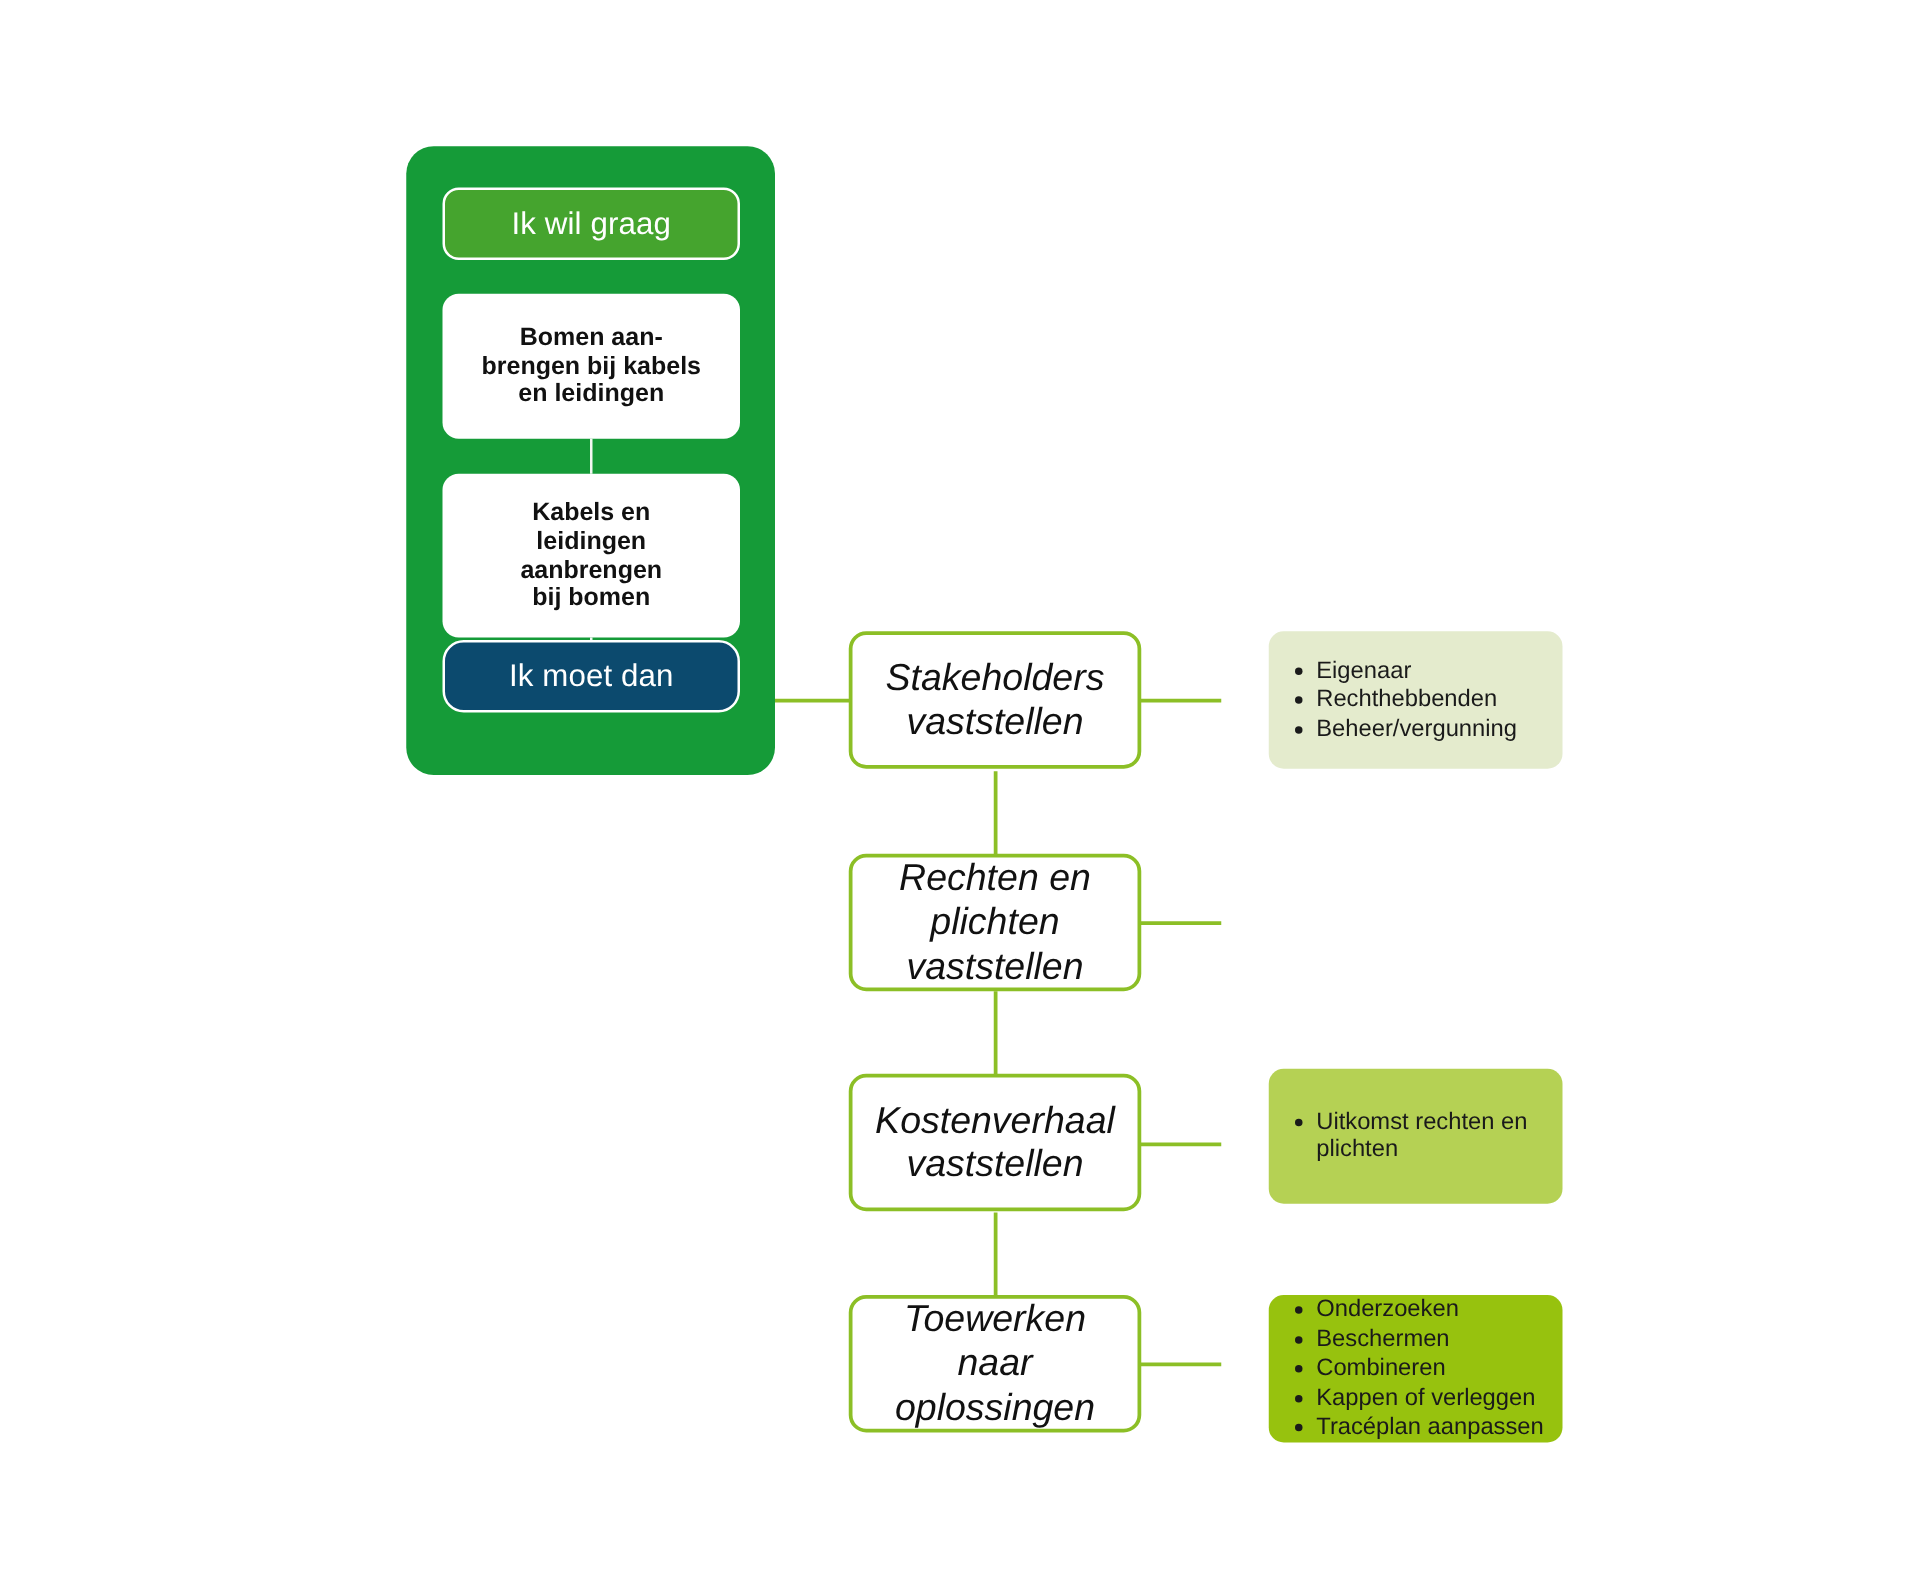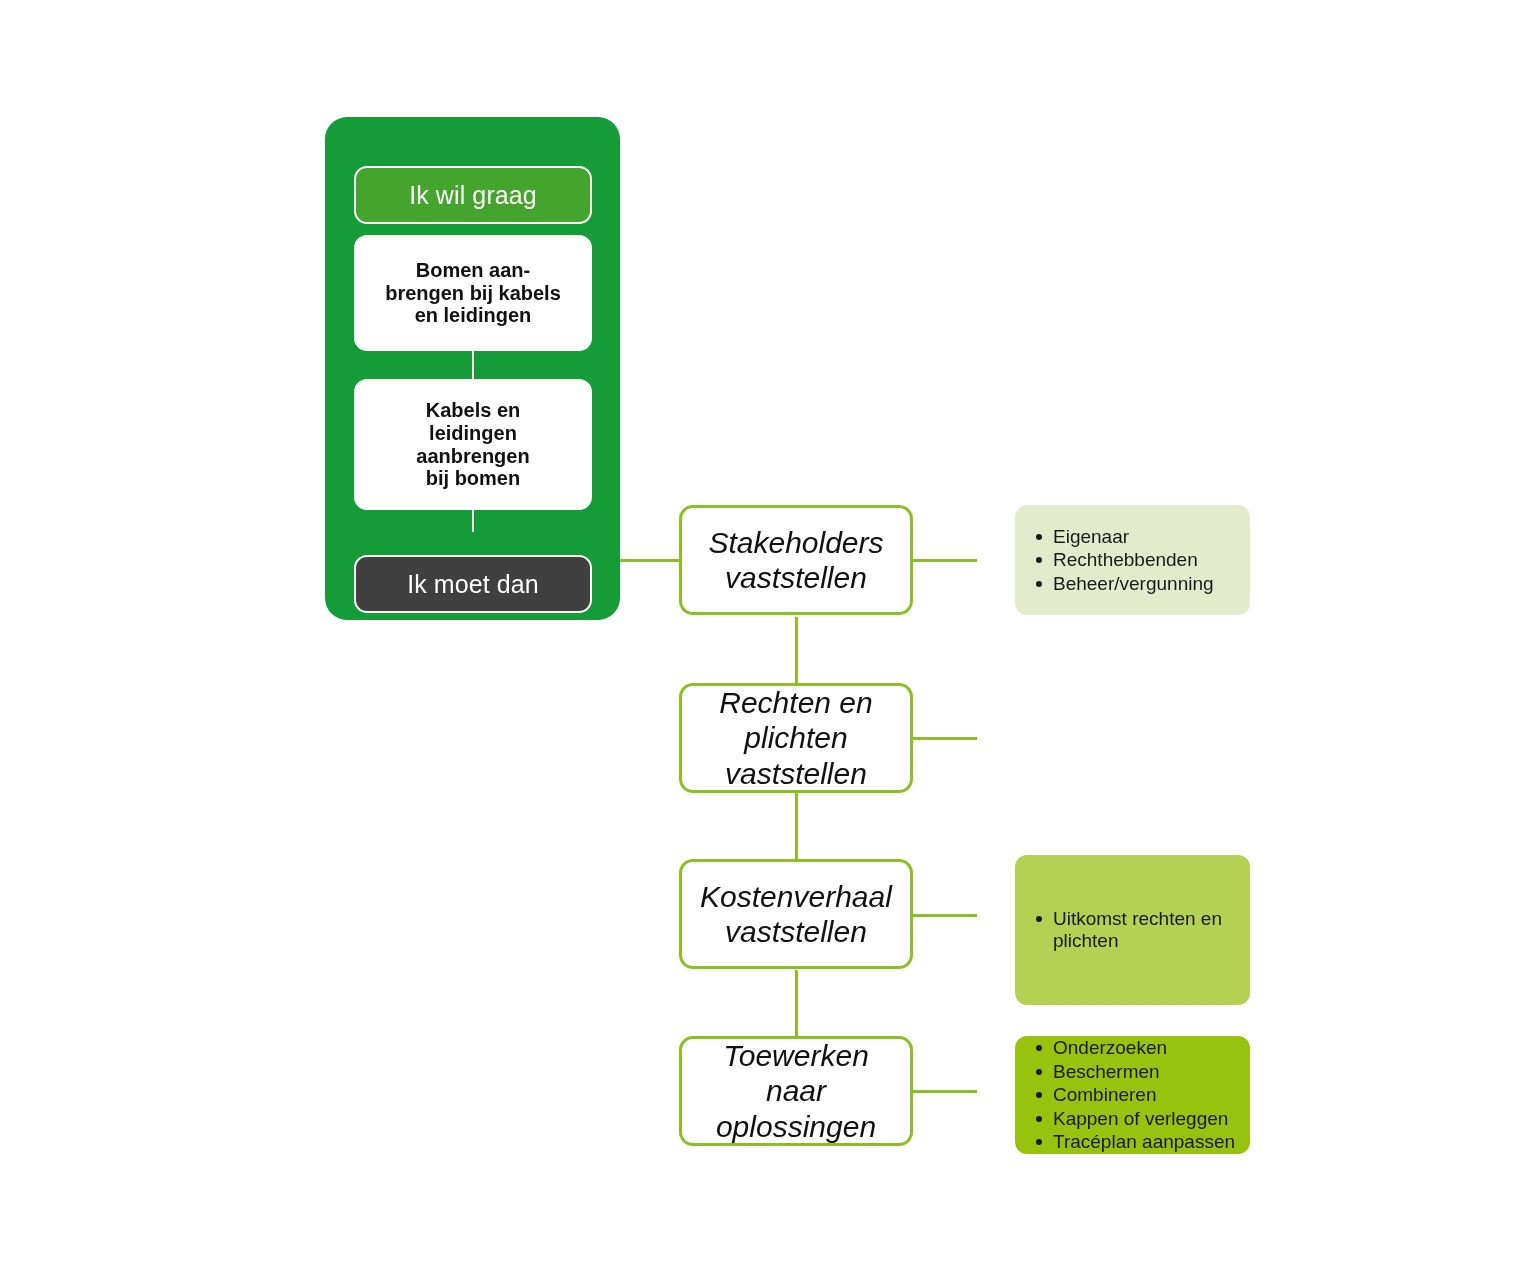--- a/index.html
+++ b/index.html
@@ -51,27 +51,27 @@
     border-radius: 13px;
     background: #45a42e;
     color: #ffffff;
     font-size: 25px;
     font-weight: 400;
     display: flex;
     align-items: center;
     justify-content: center;
     text-align: center;
     letter-spacing: 0.1px;
-    margin-top: 16px;
   }
   .pill-top { top: 33px; height: 58px; }
   .pill-bottom {
-    top: 422px;
+    top: 395px;
     height: 58px;
-    background: #404040;
+    background: #0c4a6e;
+    border-radius: 17px;
   }
 
   .white-card {
     position: absolute;
     left: 29px;
     width: 238px;
     box-sizing: border-box;
     background: #ffffff;
     border-radius: 13px;
     color: #111111;
@@ -201,21 +201,21 @@
 
   <div class="detail-box" style="top:505px; height:110px; background:#e4ebcd;">
     <ul>
       <li>Eigenaar</li>
       <li>Rechthebbenden</li>
       <li>Beheer/vergunning</li>
     </ul>
   </div>
 
 
-  <div class="detail-box" style="top:855px; height:150px; background:#b5d154;">
+  <div class="detail-box" style="top:855px; height:108px; background:#b5d154;">
     <ul>
       <li>Uitkomst rechten en plichten</li>
     </ul>
   </div>
 
   <div class="detail-box" style="top:1036px; height:118px; background:#97c20e;">
     <ul>
       <li>Onderzoeken</li>
       <li>Beschermen</li>
       <li>Combineren</li>

